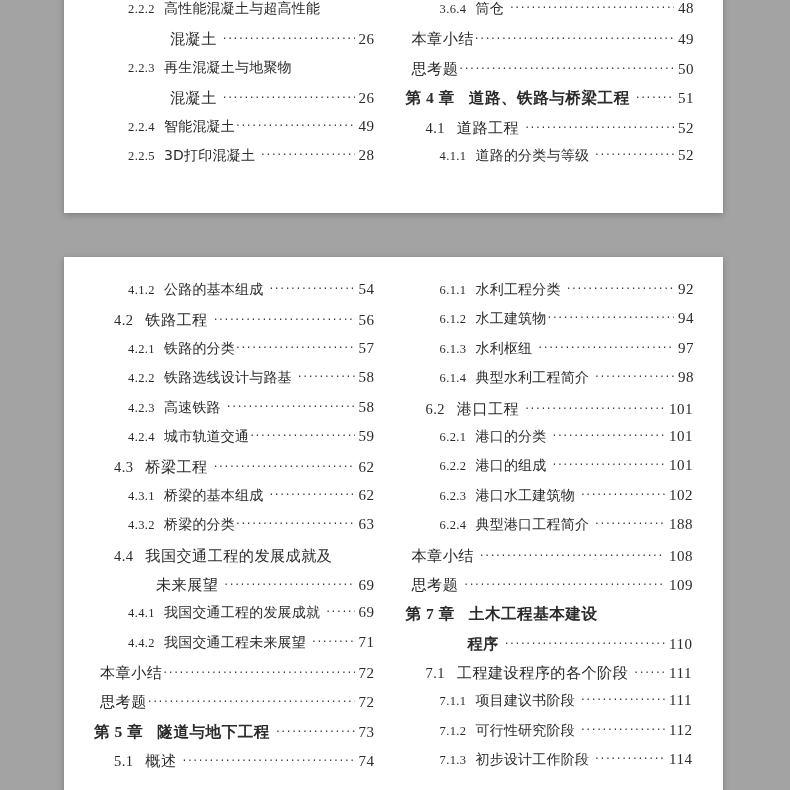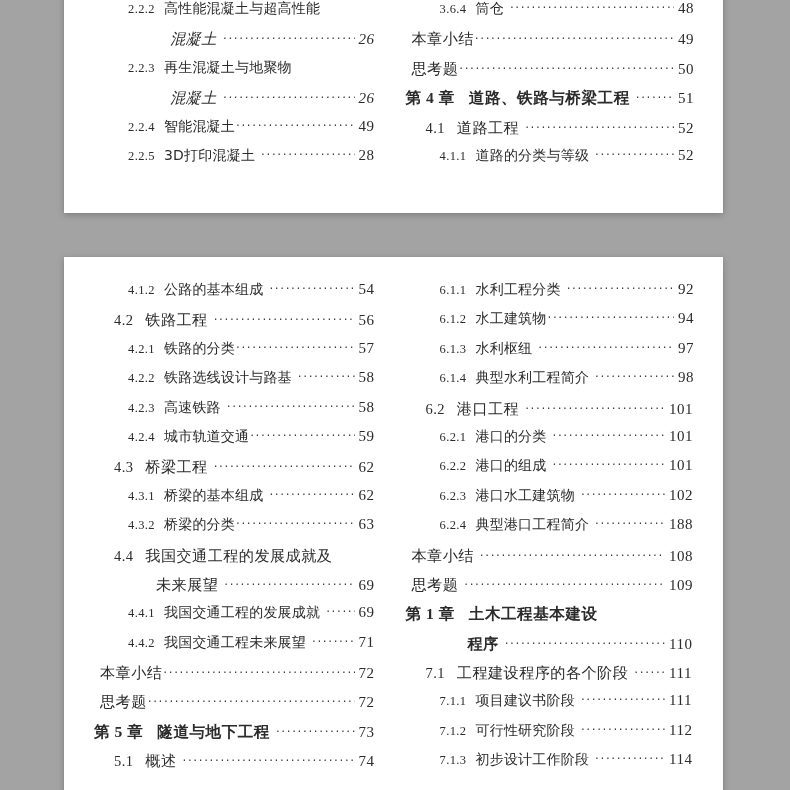--- a/index.html
+++ b/index.html
@@ -54,21 +54,21 @@
     height: 29.4px;
     color: #2b2b2b;
     white-space: nowrap;
   }
 
   
   .lvl-chap  { padding-left: 0px;  }
   .lvl-sec   { padding-left: 20px; }
   .lvl-sub   { padding-left: 34px; }
   .lvl-cont1 { padding-left: 62px; }  
-  .lvl-cont2 { padding-left: 76px; font-style: italic; }  
+  .lvl-cont2 { padding-left: 76px; }  
   .lvl-back  { padding-left: 6px;  }  
 
   
   .num {
     font-family: "Liberation Serif", "DejaVu Serif", serif;
     letter-spacing: 0.4px;
     flex: 0 0 auto;
   }
   .num-sub  { font-size: 12.5px; }
   .num-sec  { font-size: 14.5px; }
@@ -357,21 +357,21 @@
             <span class="title t-back" style="margin-left: 0px;">本章小结</span>
             <span class="leader">········································</span>
             <span class="pg pg3">108</span>
           </div>
           <div class="row lvl-back">
             <span class="title t-back" style="margin-left: 0px;">思考题</span>
             <span class="leader">········································</span>
             <span class="pg pg3">109</span>
           </div>
           <div class="row lvl-chap nopg">
-            <span class="num num-chap">第 1 章</span>
+            <span class="num num-chap">第 7 章</span>
             <span class="gap-chap"></span>
             <span class="title t-chap">土木工程基本建设</span>
           </div>
           <div class="row lvl-cont1">
             <span class="title t-sec" style="font-weight: bold; margin-left: 0px;">程序</span>
             <span class="leader">········································</span>
             <span class="pg pg3">110</span>
           </div>
           <div class="row lvl-sec">
             <span class="num num-sec">7.1</span>

